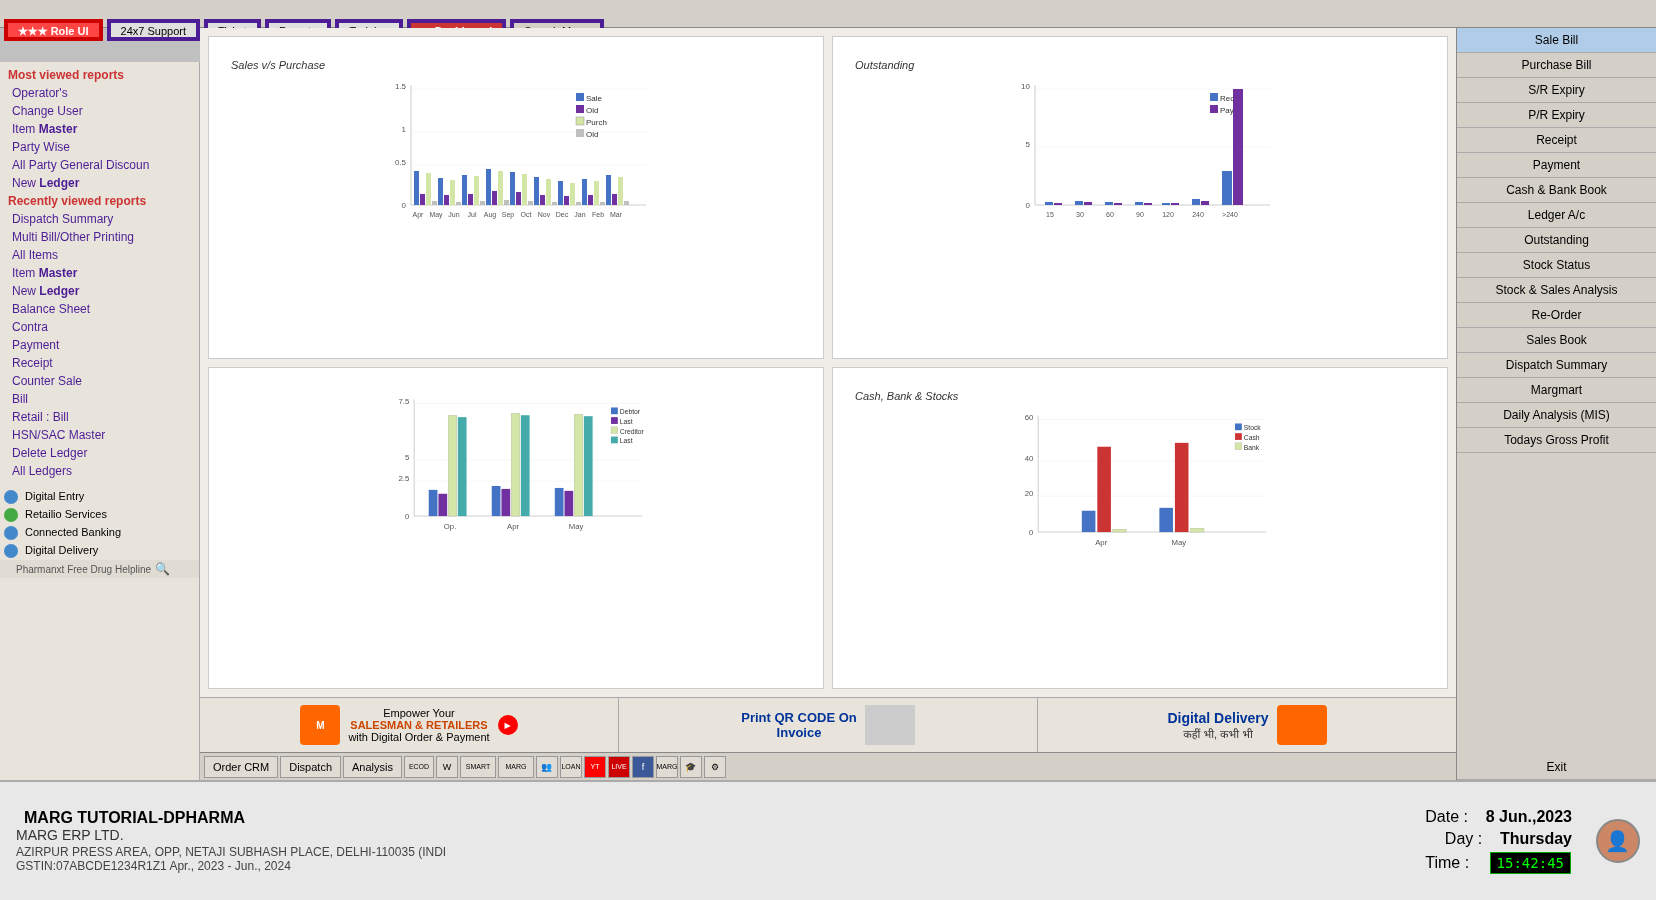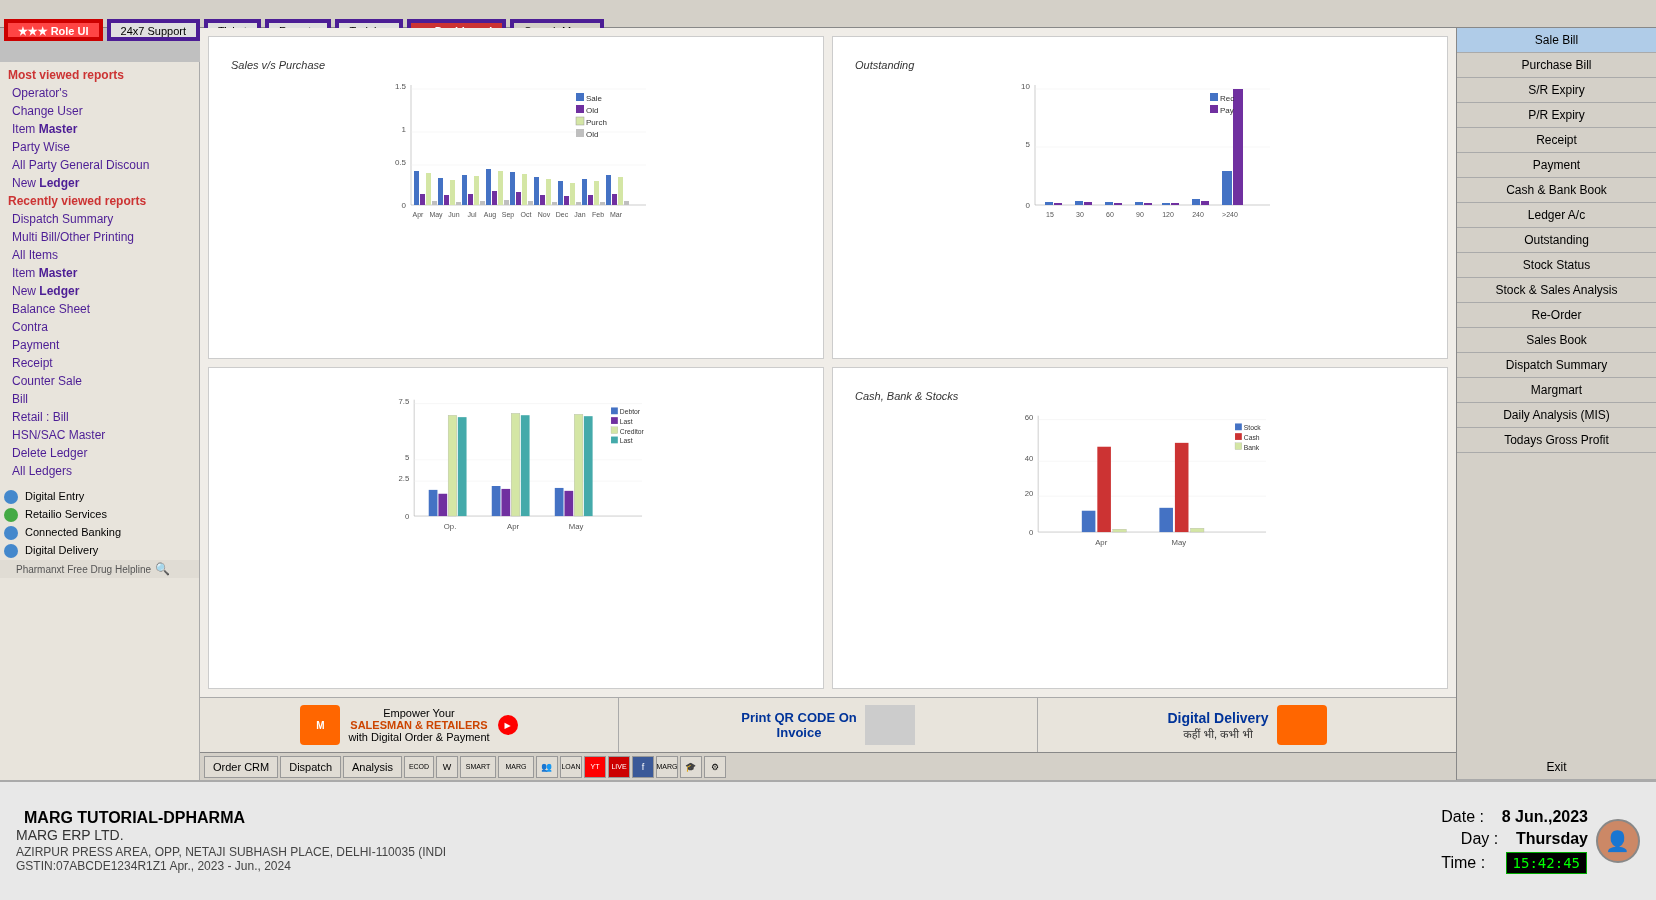--- a/index.html
+++ b/index.html
@@ -115,21 +115,21 @@
       height: 120px; background: #e8e8e8; border-top: 2px solid #aaa;
       display: flex; align-items: center; padding: 8px 16px;
       justify-content: space-between;
     }
     .company-info { }
     .company-name { font-weight: bold; font-size: 16px; color: #000; margin-left: 8px; }
     .company-sub { font-weight: normal; font-size: 14px; color: #333; }
     .company-addr { font-size: 12px; color: #444; margin-top: 2px; }
     .company-gstin { font-size: 12px; color: #444; }
 
-    .date-info { text-align: right; display: flex; align-items: center; gap: 8px; }
+    .date-info { text-align: right; display: flex; align-items: center; gap: 24px; }
     .time-box {
       background: #000; color: #00ff00; font-family: monospace; font-size: 14px;
       padding: 2px 6px; border: 1px solid #00aa00;
     }
     .avatar {
       width: 44px; height: 44px; border-radius: 50%; background: #cc8866;
       border: 2px solid #888; overflow: hidden; display: flex; align-items: center;
       justify-content: center; font-size: 20px;
     }
 

